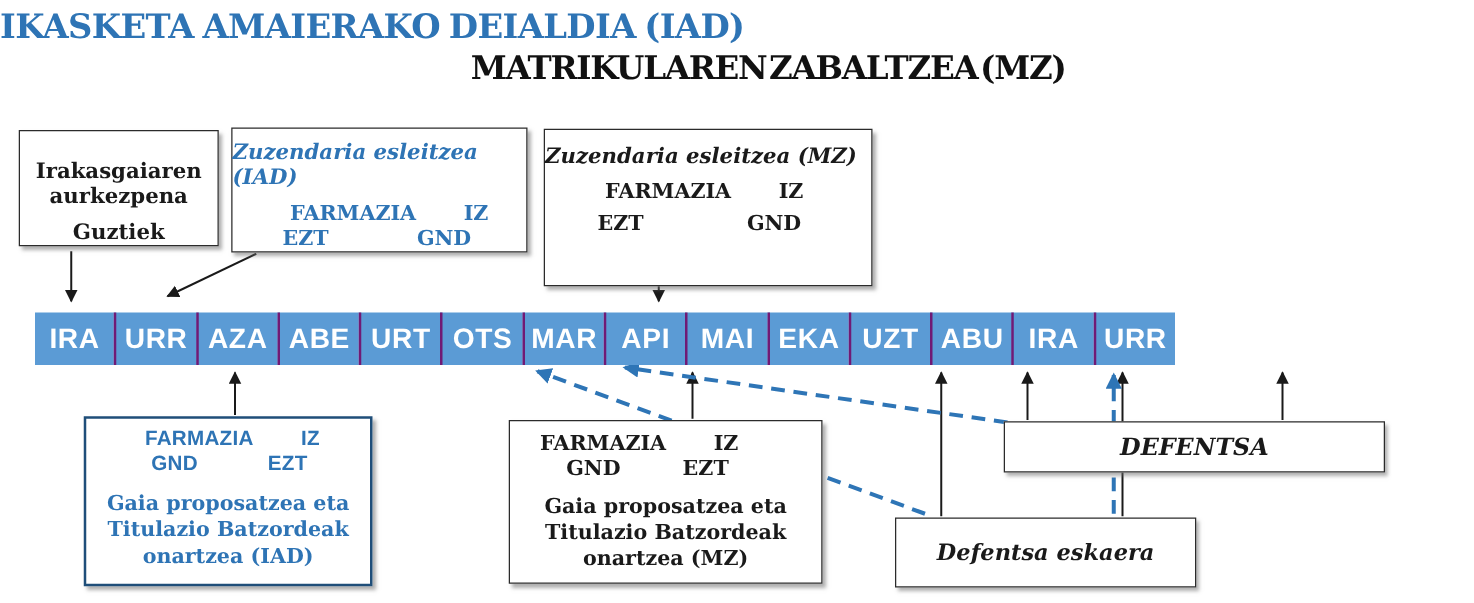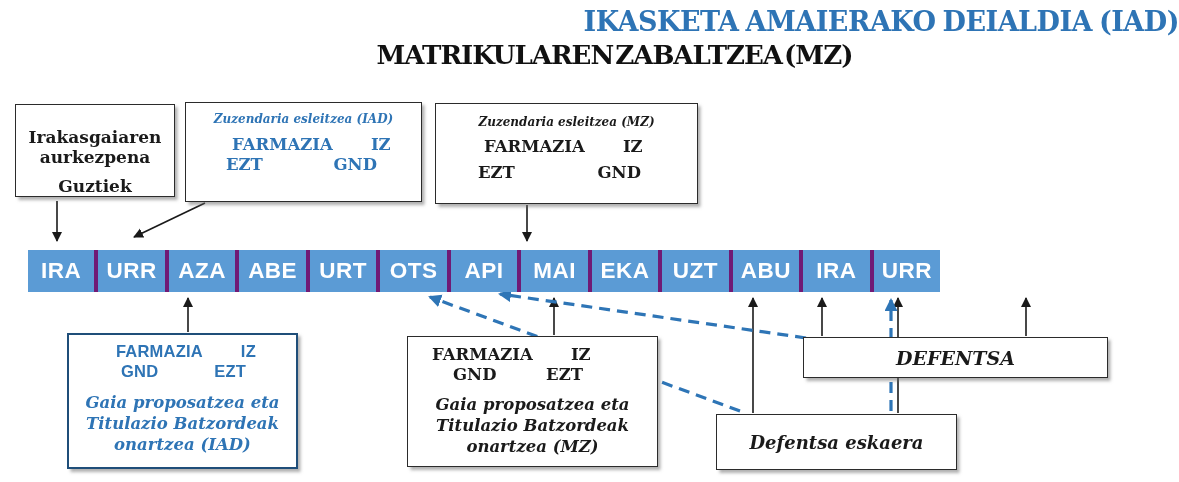--- a/index.html
+++ b/index.html
@@ -2,48 +2,48 @@
 <html><head>
 <meta charset="utf-8">
 <style>
   html,body{margin:0;padding:0;background:#fff;}
   #stage{
     position:relative;width:1179px;height:482px;background:#fff;overflow:hidden;
     font-family:"DejaVu Serif", serif;
   }
   
   .title-line1{
-    position:absolute;left:0;top:6px;width:100%;text-align:right;
+    position:absolute;left:0;top:6px;width:100%;text-align:left;
     font-size:27px;font-weight:700;color:#2E74B5;letter-spacing:-0.5px;word-spacing:-2px;
   }
   .title-line2{
     position:absolute;left:12px;top:40px;width:100%;text-align:center;
     font-size:26px;font-weight:700;color:#111;letter-spacing:-1px;word-spacing:-6px;padding-left:13px;
   }
   
   .pbox{
     position:absolute;background:#fff;border:1.6px solid #2b2b2b;
     box-shadow:2.5px 3px 3px rgba(110,110,110,0.55);z-index:3;box-sizing:border-box;
   }
   .blue-border{border:2.2px solid #1F4E79;}
-  .box-title{ text-align:center;font-weight:700;font-size:12px; }
+  .box-title{ text-align:left;font-weight:700;font-size:17px; }
   .italic{ font-style:italic; }
   .blue-text{ color:#2E74B5; }
   .black-text{ color:#1a1a1a; }
   .pair-row{ display:flex;justify-content:space-between;font-weight:700;font-size:16.5px;gap:38px; }
   .sans{ font-family:"Liberation Sans", sans-serif; letter-spacing:0.2px;}
-  .caption{ text-align:center;font-weight:700;font-style:italic;font-size:16.5px;line-height:21px; }
+  .caption{ text-align:center;font-weight:700;font-size:16.5px;line-height:21px; }
   
   #timeline{
     position:absolute;left:28px;top:250px;width:912px;height:42px;display:flex;z-index:2;
   }
   .month-cell{
     flex:1 1 0;background:#5B9BD5;color:#fff;display:flex;align-items:center;justify-content:center;
     font-family:"Liberation Sans", sans-serif;font-weight:700;font-size:22.5px;letter-spacing:0.5px;
-    border-left:4px solid #701a75;
+    border-left:2px solid #701a75;
   }
   .month-cell:first-child{ border-left:none; }
   
   #arrows{ position:absolute;left:0;top:0;z-index:1; }
   
   #box-aurkezpena div{ text-align:center;font-weight:700;font-size:17px; }
 </style>
 </head>
 <body>
 
@@ -77,20 +77,21 @@
     <line x1="891" y1="411" x2="891" y2="300" stroke="#2E75B6" stroke-width="3.2" stroke-dasharray="11 7" marker-end="url(#mBlue)"></line>
   </svg>
 
   <div id="timeline">
     <div class="month-cell">IRA</div>
     <div class="month-cell">URR</div>
     <div class="month-cell">AZA</div>
     <div class="month-cell">ABE</div>
     <div class="month-cell">URT</div>
     <div class="month-cell">OTS</div>
+    <div class="month-cell">MAR</div>
     <div class="month-cell">API</div>
     <div class="month-cell">MAI</div>
     <div class="month-cell">EKA</div>
     <div class="month-cell">UZT</div>
     <div class="month-cell">ABU</div>
     <div class="month-cell">IRA</div>
     <div class="month-cell">URR</div>
   </div>
 
   <div id="box-aurkezpena" class="pbox black-text" style="left:15px;top:104px;width:160px;height:93px;">
@@ -104,21 +105,21 @@
     <div class="pair-row" style="margin-top:9px;padding:0 52px 0 46px;">
       <span>FARMAZIA</span>
       <span>IZ</span>
     </div>
     <div class="pair-row" style="margin-top:1px;padding:0 44px 0 40px;">
       <span>EZT</span>
       <span>GND</span>
     </div>
   </div>
 
-  <div class="pbox black-text" style="left:435px;top:103px;width:263px;height:101px;">
+  <div class="pbox black-text" style="left:435px;top:103px;width:263px;height:126px;">
     <div class="box-title italic" style="margin-top:11px;">Zuzendaria esleitzea (MZ)</div>
     <div class="pair-row" style="margin-top:8px;padding:0 60px 0 48px;">
       <span>FARMAZIA</span>
       <span>IZ</span>
     </div>
     <div class="pair-row" style="margin-top:7px;padding:0 56px 0 42px;">
       <span>EZT</span>
       <span>GND</span>
     </div>
   </div>

